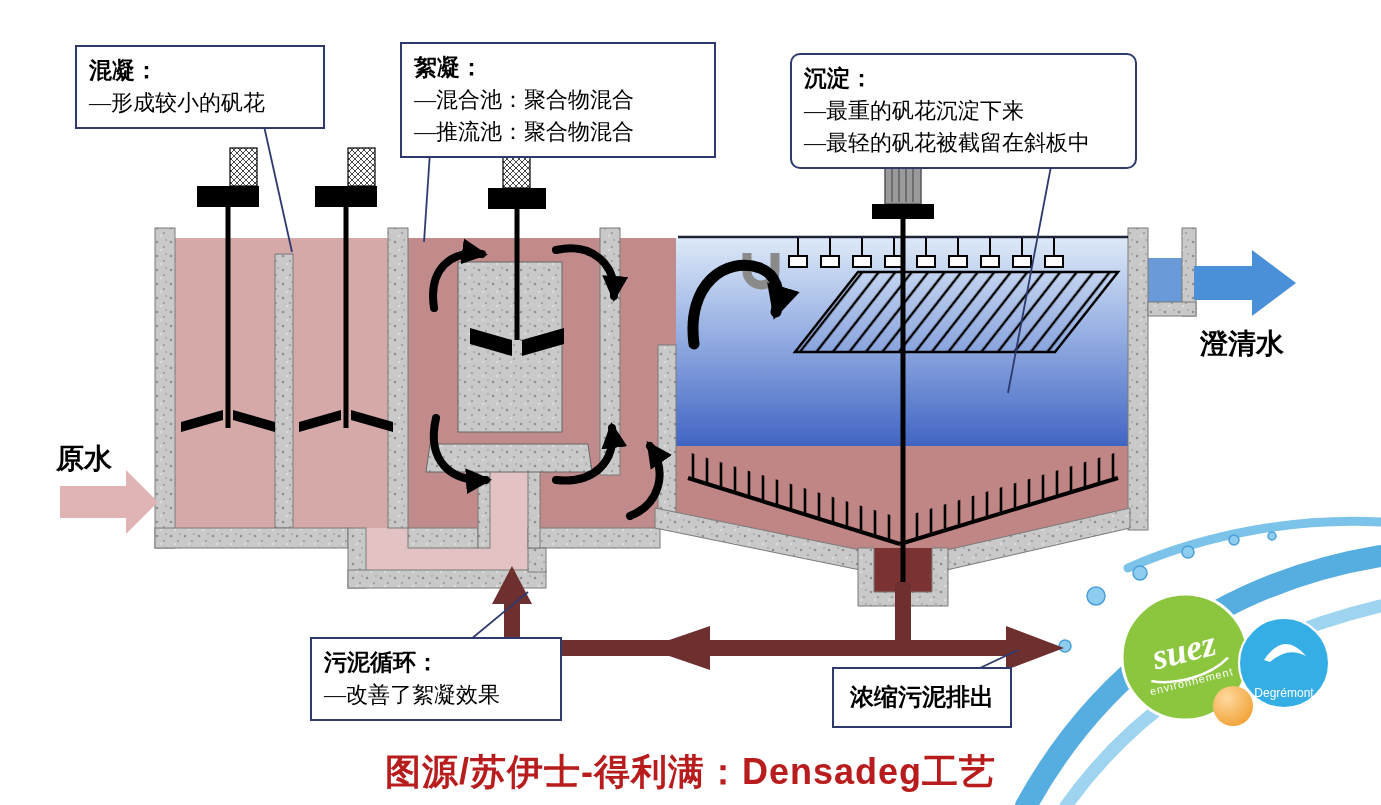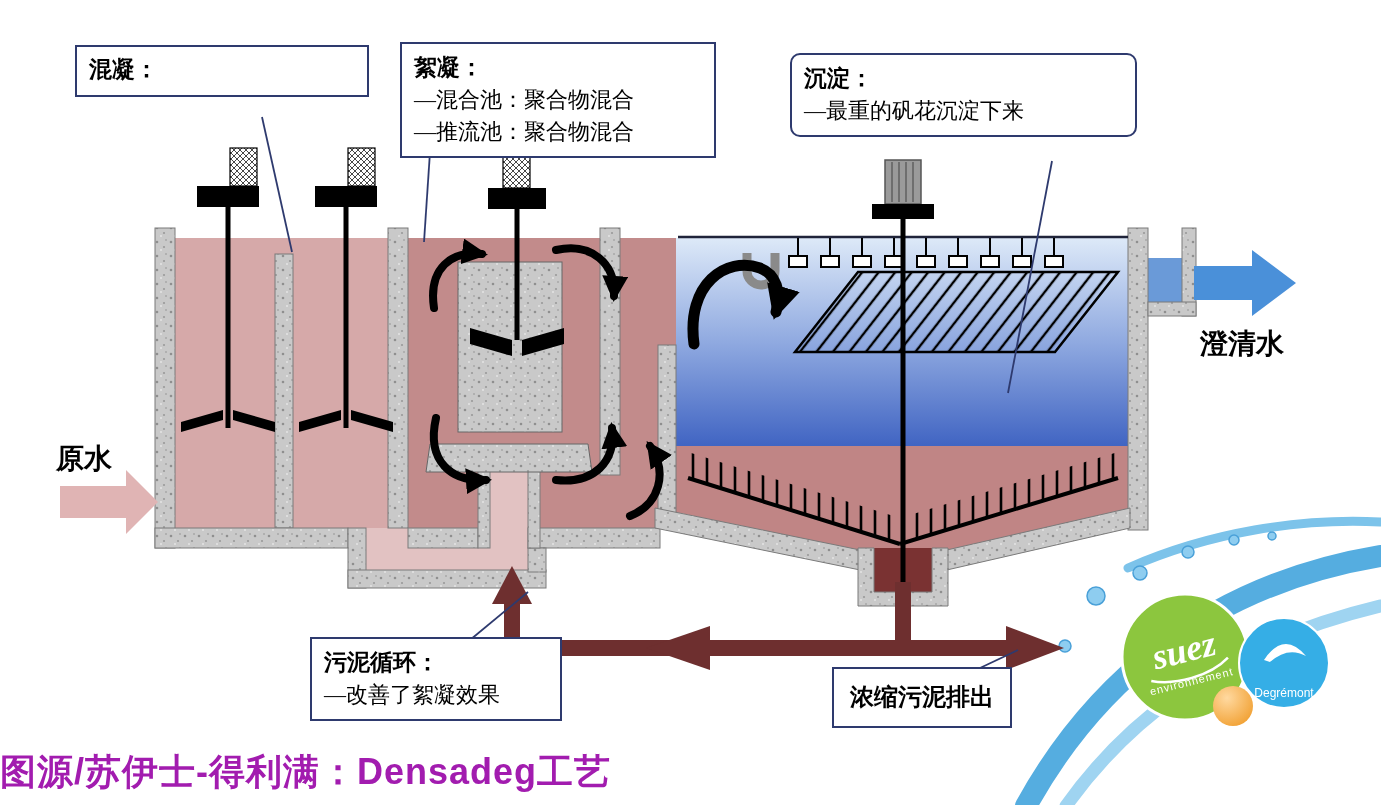--- a/index.html
+++ b/index.html
@@ -6,22 +6,22 @@
   .canvas{position:relative;width:1381px;height:805px;background:#fff;overflow:hidden;
           font-family:"Liberation Sans","DejaVu Sans",sans-serif;}
   .diagram-svg{position:absolute;left:0;top:0;}
   .callout{position:absolute;background:#fff;border:2px solid #2e3a6e;padding:8px 12px;
            font-family:"Liberation Serif","DejaVu Serif",serif;color:#000;box-sizing:border-box;}
   .callout-title{font-size:23px;font-weight:bold;line-height:1.4;}
   .callout-line{font-size:22px;line-height:1.45;white-space:nowrap;}
   .callout-single{font-size:24px;font-weight:bold;text-align:center;line-height:1.2;}
   .flow-label{position:absolute;font-size:28px;font-weight:bold;color:#000;
               font-family:"Liberation Serif","DejaVu Serif",serif;}
-  .caption{position:absolute;top:748px;left:0;width:100%;text-align:left;
-           font-size:36px;font-weight:bold;color:#a21caf;letter-spacing:1px;}
+  .caption{position:absolute;top:748px;left:0;width:100%;text-align:center;
+           font-size:36px;font-weight:bold;color:#b91c1c;letter-spacing:1px;}
 </style>
 </head>
 <body>
 
 <div class="canvas">
 
 <svg class="diagram-svg" width="1381" height="805" viewBox="0 0 1381 805">
   <defs>
     <pattern id="concrete" width="14" height="14" patternUnits="userSpaceOnUse">
       <rect width="14" height="14" fill="#c9c9c9"></rect>
@@ -208,33 +208,35 @@
 
   <g stroke="#2e3a6e" stroke-width="1.8">
     <line x1="262" y1="117" x2="292" y2="252"></line>
     <line x1="430" y1="152" x2="424" y2="242"></line>
     <line x1="1052" y1="161" x2="1008" y2="393"></line>
     <line x1="470" y1="640" x2="528" y2="592"></line>
     <line x1="980" y1="668" x2="1018" y2="650"></line>
   </g>
 </svg>
 
-<div class="callout" style="left:75px;top:45px;width:294px;font-family:Liberation Mono, monospace;">
+<div class="callout" style="left:75px;top:45px;width:250px;">
   <div class="callout-title">混凝：</div>
+  <div class="callout-line">—形成较小的矾花</div>
 </div>
 
 <div class="callout" style="left:400px;top:42px;width:316px;">
   <div class="callout-title">絮凝：</div>
   <div class="callout-line">—混合池：聚合物混合</div>
   <div class="callout-line">—推流池：聚合物混合</div>
 </div>
 
 <div class="callout" style="left:790px;top:53px;width:347px;border-radius:10px;">
   <div class="callout-title">沉淀：</div>
   <div class="callout-line">—最重的矾花沉淀下来</div>
+  <div class="callout-line">—最轻的矾花被截留在斜板中</div>
 </div>
 
 <div class="callout" style="left:310px;top:637px;width:252px;">
   <div class="callout-title">污泥循环：</div>
   <div class="callout-line">—改善了絮凝效果</div>
 </div>
 
 <div class="callout" style="left:832px;top:667px;width:180px;padding:14px 8px;">
   <div class="callout-single">浓缩污泥排出</div>
 </div>

